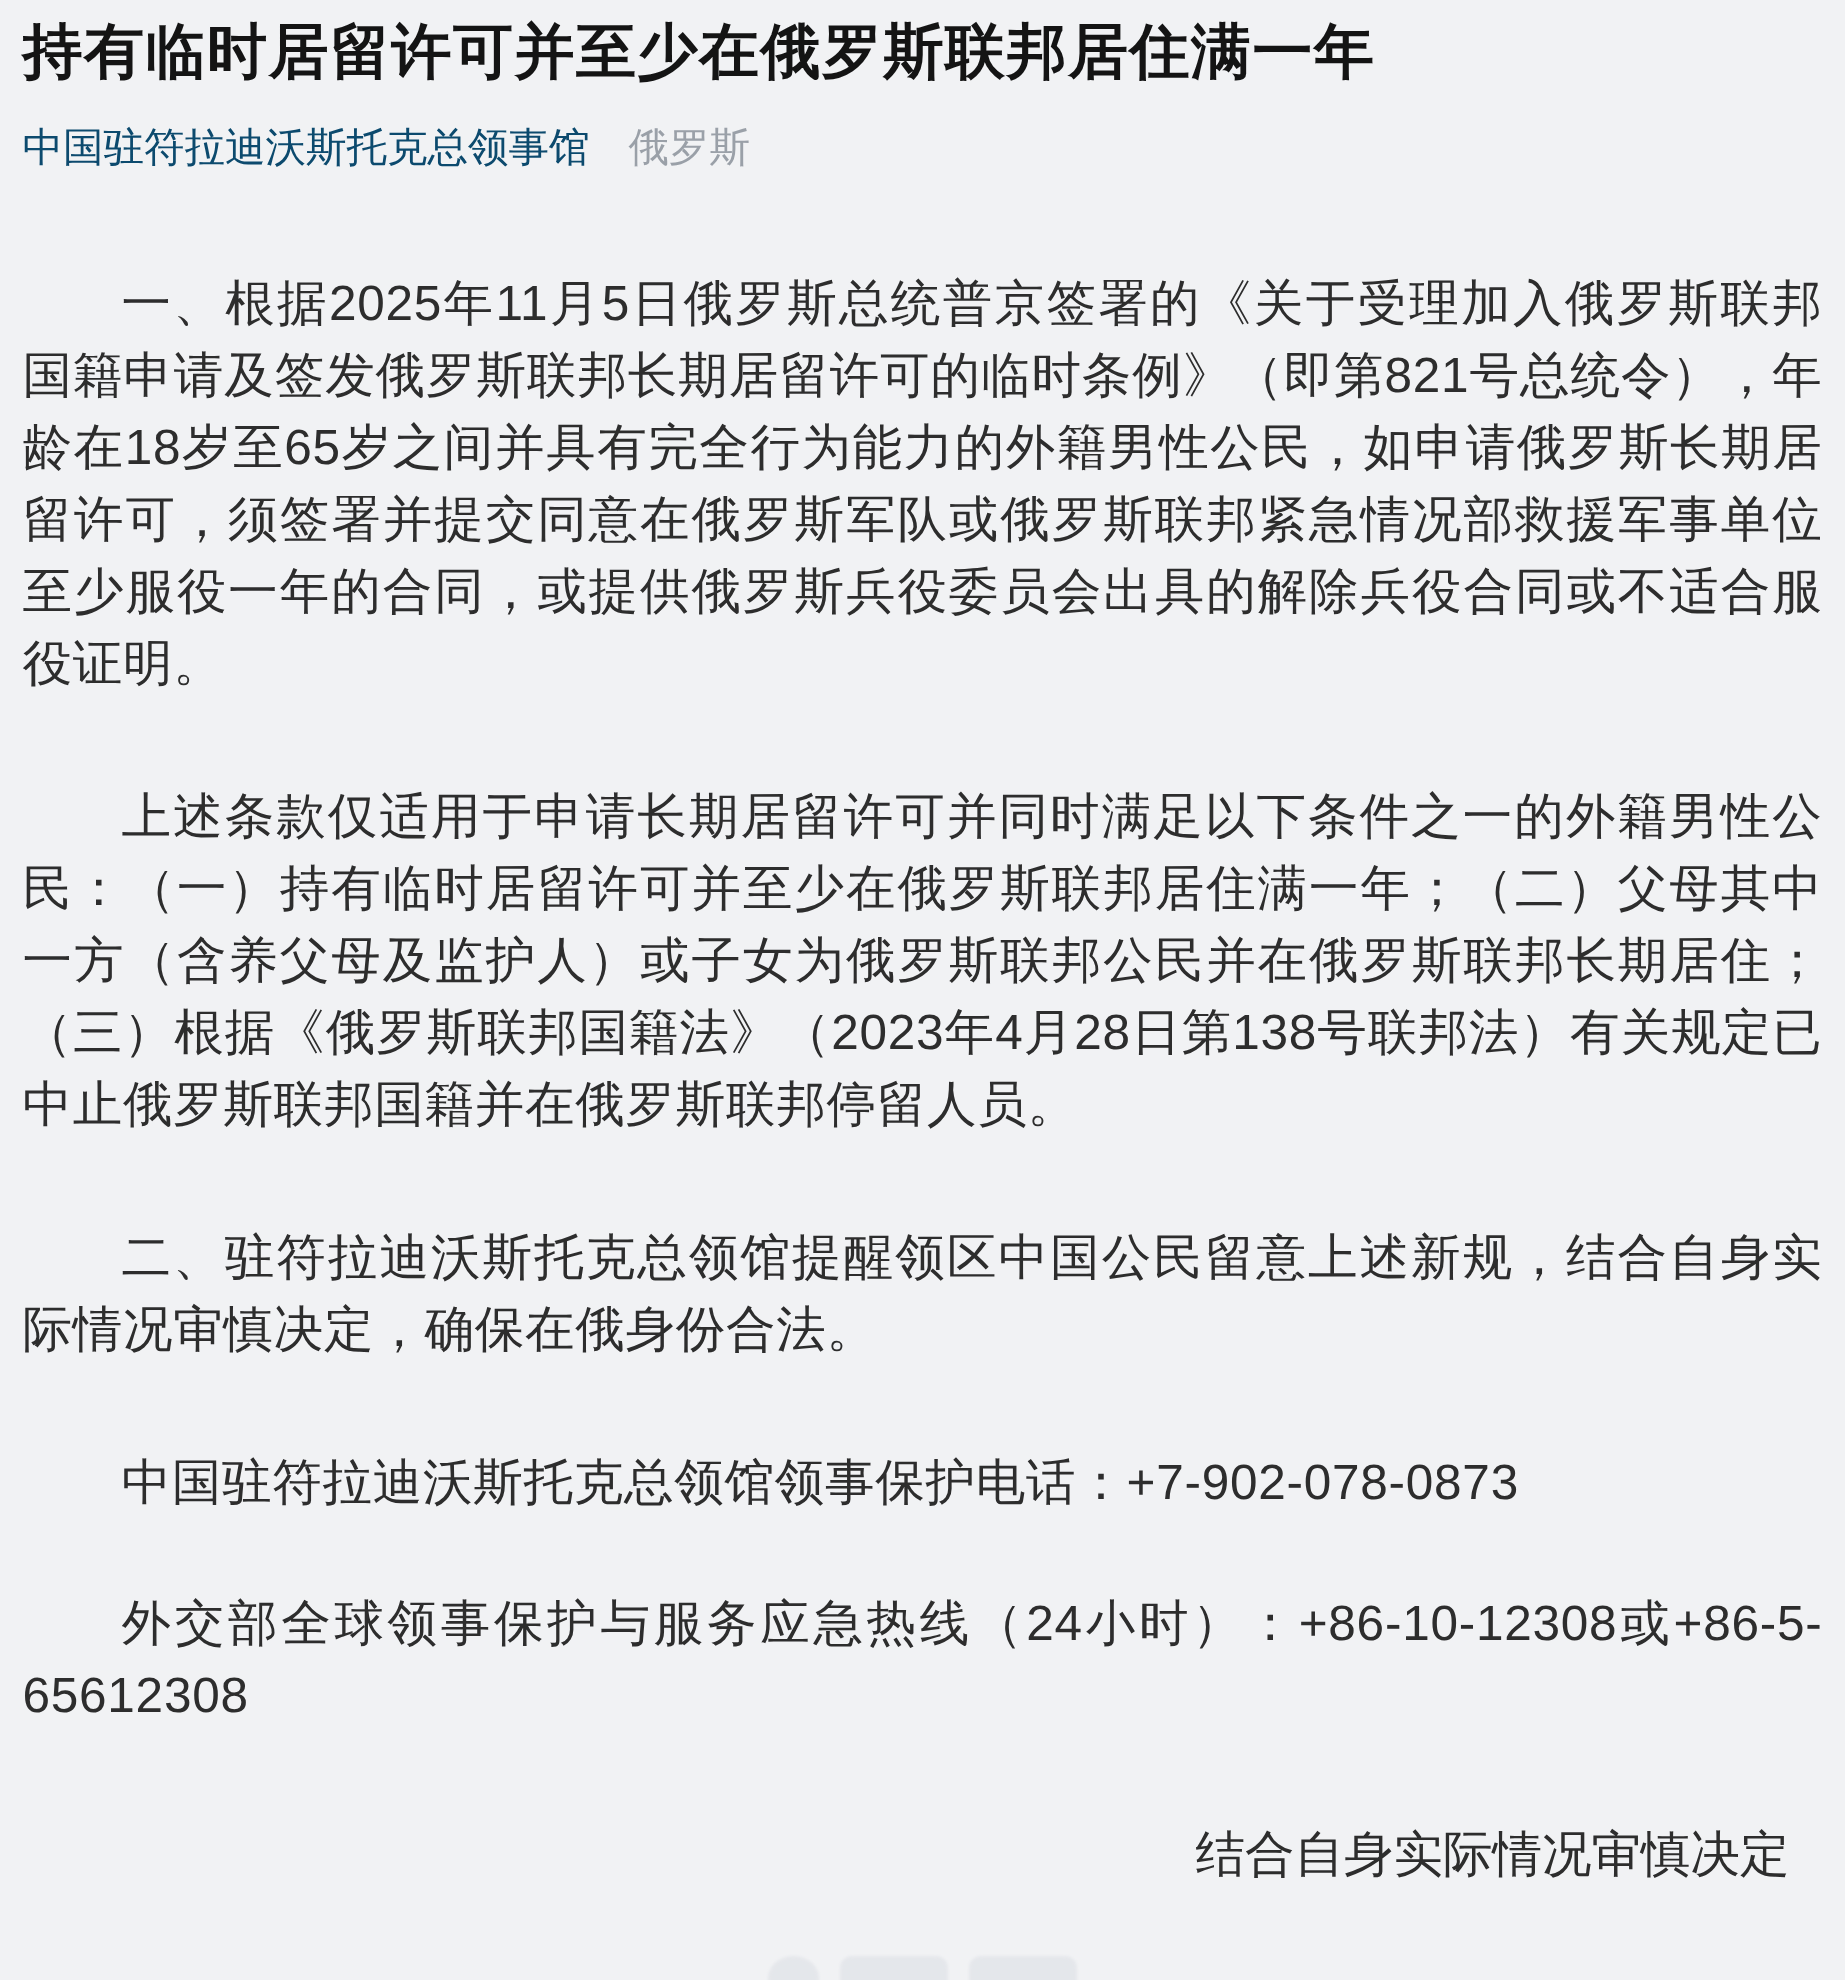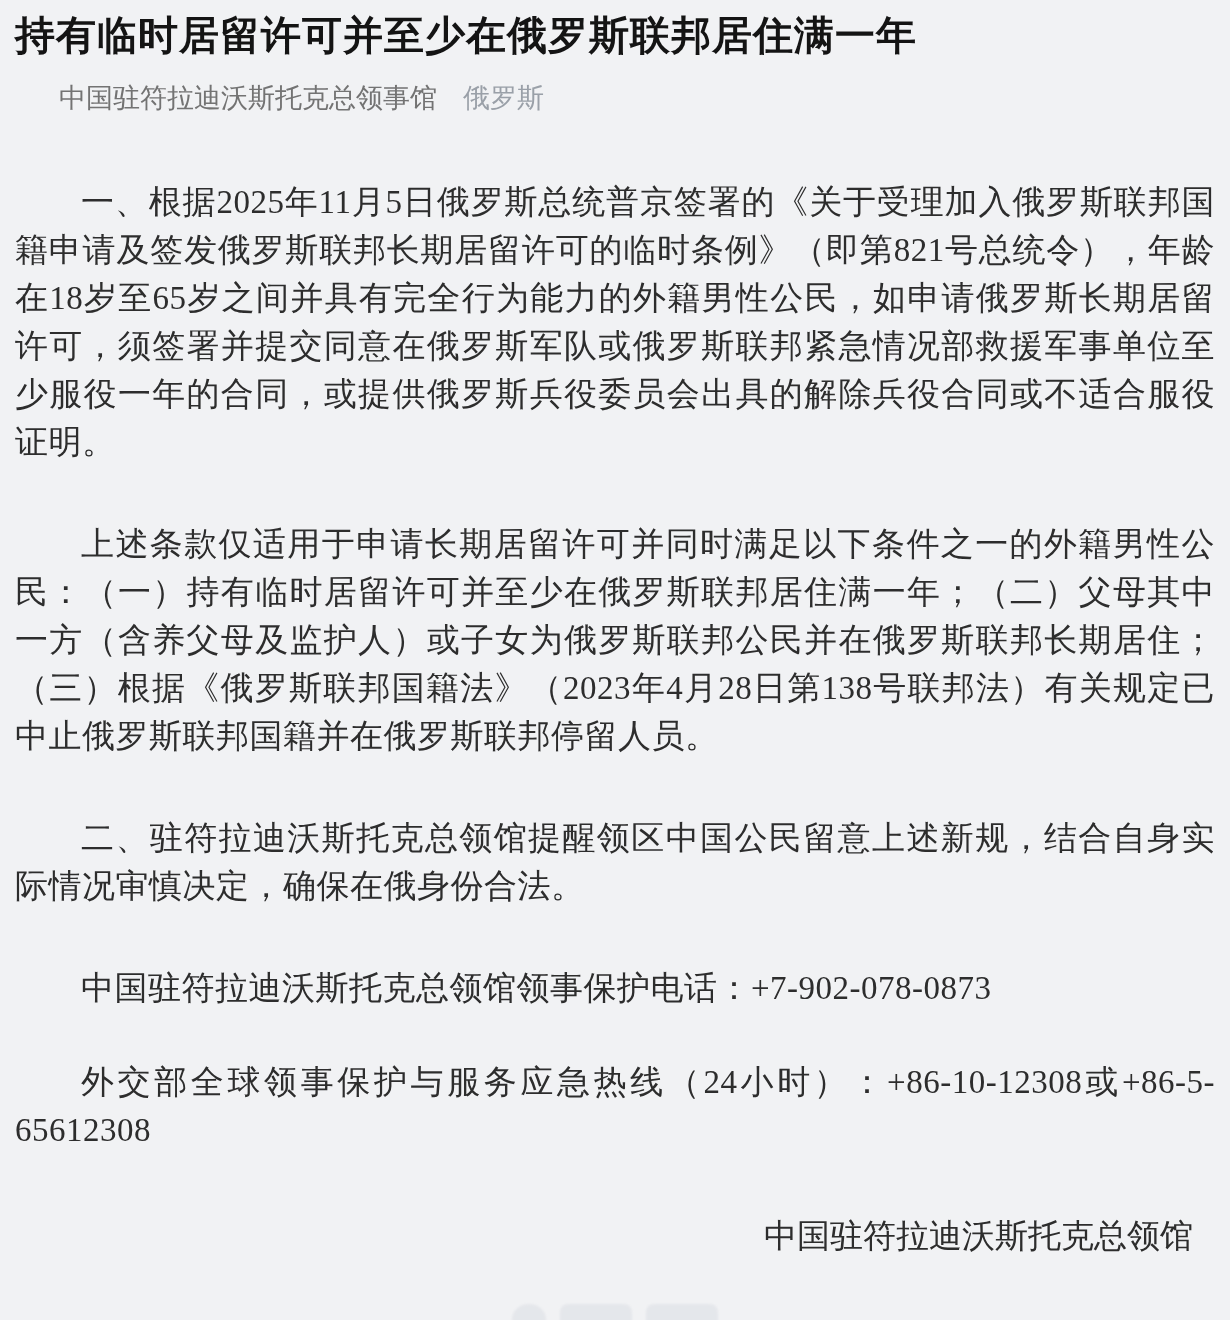--- a/index.html
+++ b/index.html
@@ -27,37 +27,35 @@
     letter-spacing: 1px;
   }
   .byline {
     margin-top: 24px;
     font-size: 27px;
     line-height: 1.2;
     display: flex;
     align-items: baseline;
   }
   .author-link {
-    color: #737373;
+    color: #0c4a6e;
     text-decoration: none;
     cursor: pointer;
-    margin-left: 44px;
   }
   .byline .meta {
     color: #9aa0a8;
     margin-left: 22px;
     letter-spacing: 1px;
   }
   .byline .meta-loc {
     color: #9aa0a8;
     margin-left: 26px;
   }
   .article-body {
     margin-top: 64px;
-    font-family: Liberation Serif, serif;
   }
   .article-body p {
     margin: 0 0 54px 0;
     font-size: 33px;
     line-height: 48px;
     color: #2d2d2d;
     text-align: justify;
     text-indent: 2em;
     letter-spacing: 0.5px;
   }
@@ -117,21 +115,21 @@
 
   <div class="article-body">
     <p>一、根据2025年11月5日俄罗斯总统普京签署的《关于受理加入俄罗斯联邦国籍申请及签发俄罗斯联邦长期居留许可的临时条例》（即第821号总统令），年龄在18岁至65岁之间并具有完全行为能力的外籍男性公民，如申请俄罗斯长期居留许可，须签署并提交同意在俄罗斯军队或俄罗斯联邦紧急情况部救援军事单位至少服役一年的合同，或提供俄罗斯兵役委员会出具的解除兵役合同或不适合服役证明。</p>
     <p>上述条款仅适用于申请长期居留许可并同时满足以下条件之一的外籍男性公民：（一）持有临时居留许可并至少在俄罗斯联邦居住满一年；（二）父母其中一方（含养父母及监护人）或子女为俄罗斯联邦公民并在俄罗斯联邦长期居住；（三）根据《俄罗斯联邦国籍法》（2023年4月28日第138号联邦法）有关规定已中止俄罗斯联邦国籍并在俄罗斯联邦停留人员。</p>
     <p>二、驻符拉迪沃斯托克总领馆提醒领区中国公民留意上述新规，结合自身实际情况审慎决定，确保在俄身份合法。</p>
     <p class="contact">中国驻符拉迪沃斯托克总领馆领事保护电话：+7-902-078-0873</p>
     <p class="contact">外交部全球领事保护与服务应急热线（24小时）：+86-10-12308或+86-5-65612308</p>
   </div>
 
   <div class="sign-block">
-    <p class="sig">中国驻符拉迪沃斯托克总领馆</p>
+    <p class="sig">结合自身实际情况审慎决定</p>
     <p class="sig-date">2026年2月22日</p>
   </div>
 
   <div class="watermark">
     <div class="wm-blob round"></div>
     <div class="wm-blob"></div>
     <div class="wm-blob"></div>
   </div>
 
 </div>

